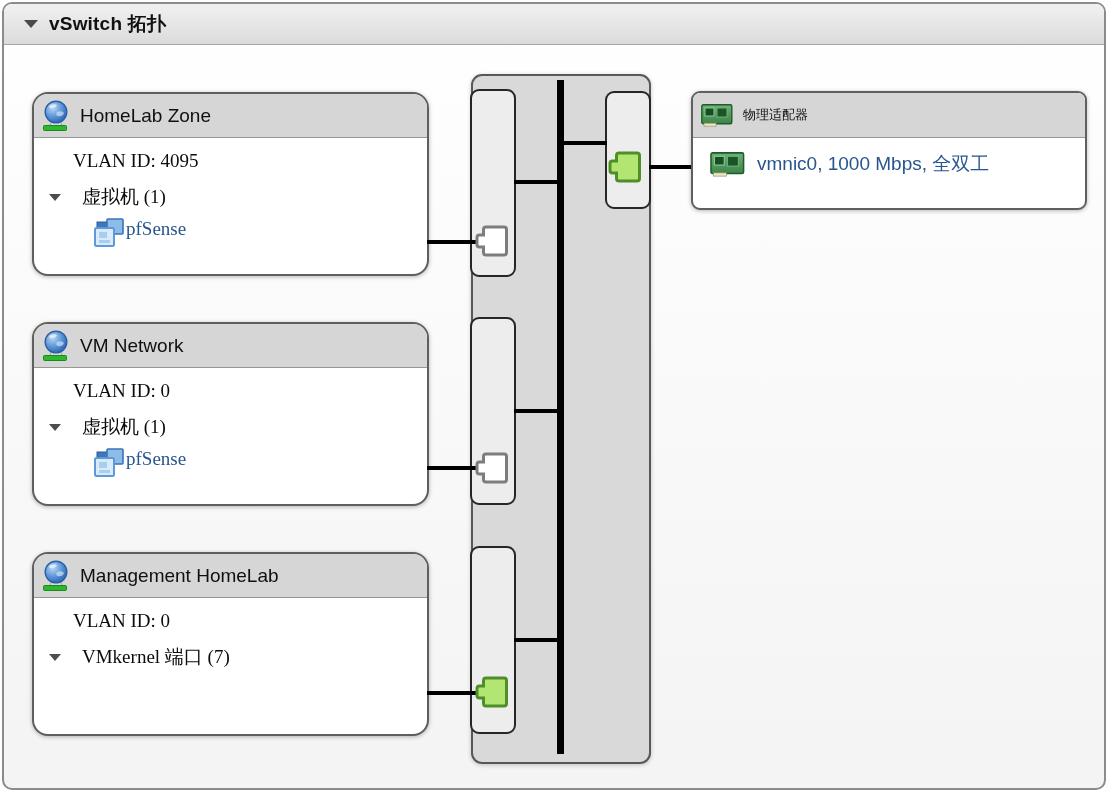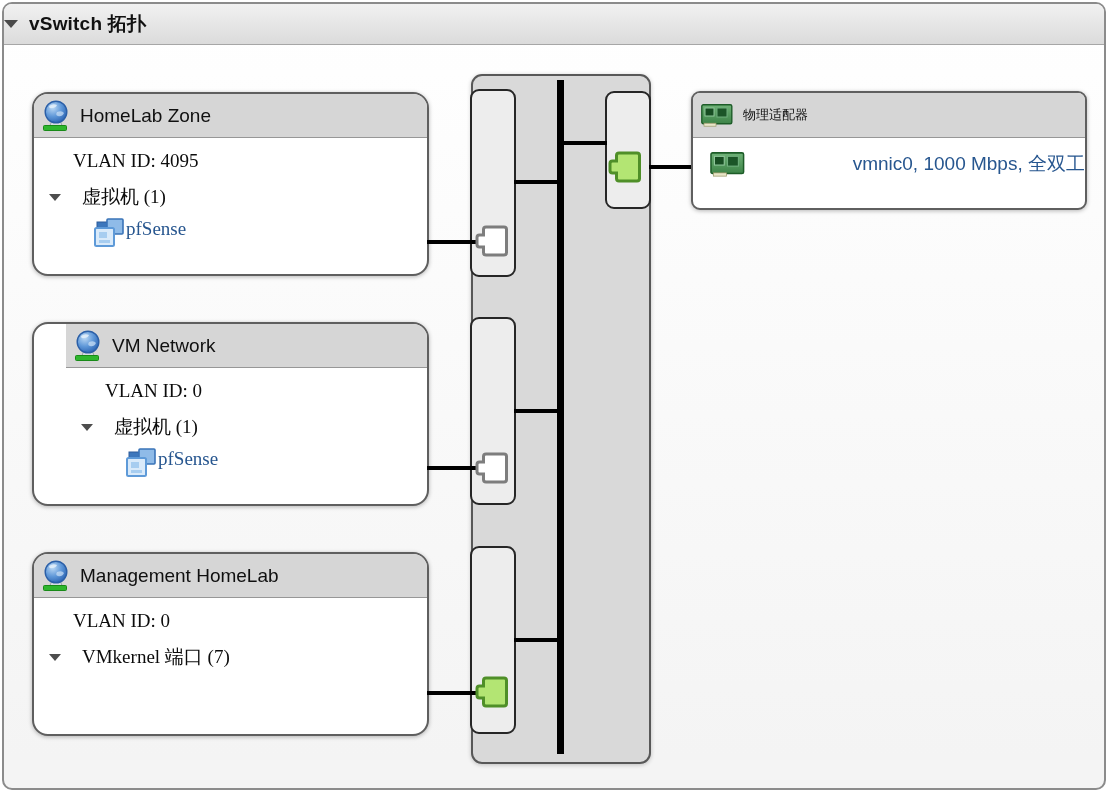--- a/index.html
+++ b/index.html
@@ -1,39 +1,39 @@
 <!DOCTYPE html>
 <html><head>
 <meta charset="utf-8">
 <style>
   html,body{margin:0;padding:0;background:#fff;}
   .stage{position:relative;width:1116px;height:796px;font-family:"Liberation Sans","DejaVu Sans",sans-serif;background:#fff;overflow:hidden;}
   .panel{position:absolute;left:2px;top:2px;width:1104px;height:788px;border:2px solid #8b8b8b;border-radius:10px;background:linear-gradient(#ffffff,#f4f4f4 96%);box-sizing:border-box;overflow:hidden;}
-  .panel-header{position:absolute;left:0;top:0;right:0;height:40px;background:linear-gradient(#f1f1f1,#dbdbdb);border-bottom:1px solid #a6a6a6;display:flex;align-items:center;gap:11px;cursor:pointer;}
+  .panel-header{position:absolute;left:0;top:0;right:0;height:40px;background:linear-gradient(#f1f1f1,#dbdbdb);border-bottom:1px solid #a6a6a6;display:flex;align-items:center;padding-left:20px;gap:11px;cursor:pointer;}
   .tri{width:0;height:0;border-left:7px solid transparent;border-right:7px solid transparent;border-top:8px solid #4a4a4a;}
   .panel-title{font-size:19px;font-weight:bold;color:#111;letter-spacing:0.2px;}
 
   
   .pg-card{position:absolute;left:28px;width:397px;height:184px;background:#fff;border:2px solid #5f5f5f;border-radius:16px;box-sizing:border-box;box-shadow:0 1px 4px rgba(0,0,0,.28);overflow:hidden;}
-  .pg-1{top:88px;} .pg-2{top:318px;padding-left:32px;} .pg-3{top:548px;}
+  .pg-1{top:88px;} .pg-2{top:318px;} .pg-3{top:548px;}
   .pg-header{height:43px;background:#d6d6d6;border-bottom:1px solid #979797;display:flex;align-items:center;padding-left:9px;gap:9px;}
   .pg-title{font-size:19px;color:#101010;}
   .pg-body{font-size:19px;color:#0c0c0c;font-family:Liberation Serif, serif;}
   .vlan-row{margin:11px 0 0 39px;height:24px;line-height:24px;}
   .group-row{margin:12px 0 0 15px;height:24px;display:flex;align-items:center;gap:8px;}
   .tri-sm{width:0;height:0;border-left:6px solid transparent;border-right:6px solid transparent;border-top:7px solid #4d4d4d;cursor:pointer;}
   .group-label{margin-left:13px;}
   .item-row{margin:9px 0 0 59px;height:30px;display:flex;align-items:flex-start;}
   .link{color:#27568f;text-decoration:none;cursor:pointer;}
 
   
   .pa-card{position:absolute;left:687px;top:87px;width:396px;height:119px;background:#fff;border:2px solid #5f5f5f;border-radius:9px;box-sizing:border-box;box-shadow:0 1px 4px rgba(0,0,0,.28);overflow:hidden;}
   .pa-header{height:44px;background:#d6d6d6;border-bottom:1px solid #979797;display:flex;align-items:center;padding-left:8px;gap:10px;}
   .pa-title{font-size:13px;color:#101010;}
-  .pa-row{margin:13px 0 16px 17px;display:flex;align-items:center;gap:12px;font-size:19px;justify-content:space-between;}
+  .pa-row{margin:13px 0 16px 17px;display:flex;align-items:center;gap:12px;font-size:19px;}
 
   
   .vswitch-box{position:absolute;left:467px;top:70px;width:180px;height:690px;background:#d9d9d9;border:2px solid #585858;border-radius:11px;box-sizing:border-box;box-shadow:0 1px 4px rgba(0,0,0,.22);}
   .bus{position:absolute;left:553px;top:76px;width:7px;height:674px;background:#000;}
   .port-area{position:absolute;left:466px;width:46px;height:188px;background:#ededed;border:2px solid #262626;border-radius:9px;box-sizing:border-box;}
   .pa-1{top:85px;} .pa-2{top:313px;} .pa-3{top:542px;}
   .uplink-area{position:absolute;left:601px;top:87px;width:46px;height:118px;background:#ededed;border:2px solid #262626;border-radius:9px;box-sizing:border-box;}
   .hline{position:absolute;height:4px;background:#000;}
   .ln-l1{left:510px;top:176px;width:47px;}
   .ln-l2{left:510px;top:405px;width:47px;}

